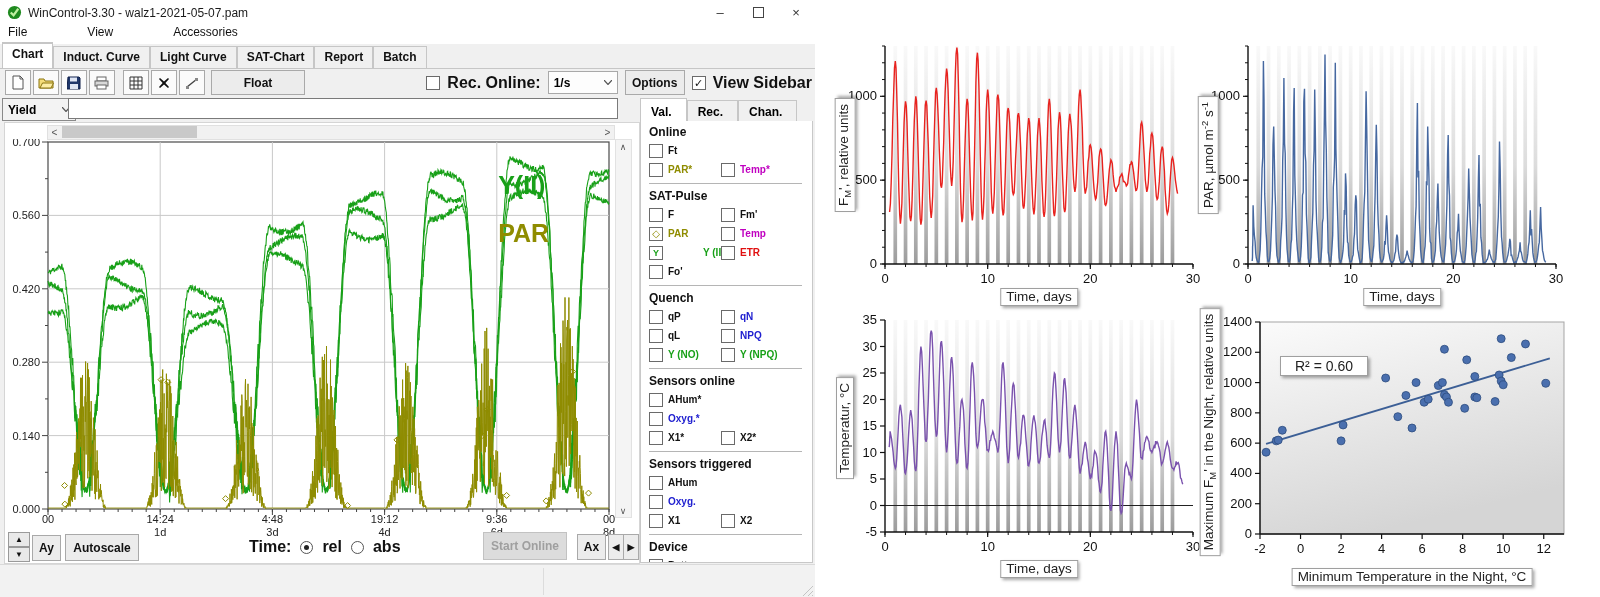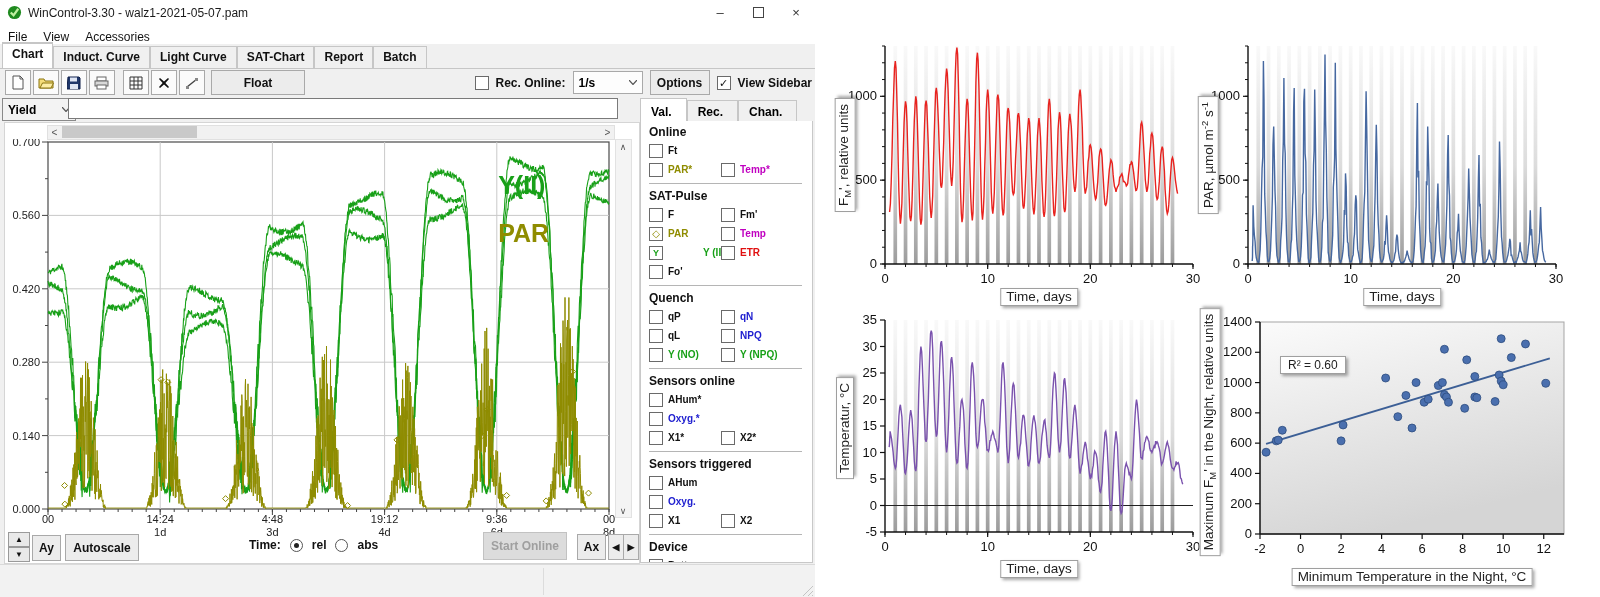--- a/index.html
+++ b/index.html
@@ -5,35 +5,35 @@
   html,body{margin:0;padding:0;background:#fff;font-family:"Liberation Sans",sans-serif;}
   #stage{position:relative;width:1600px;height:597px;background:#fff;overflow:hidden;}
   
   #win{position:absolute;left:0;top:0;width:815px;height:597px;background:#f0f0f0;border-right:1px solid #b9b9b9;}
   #titlebar{position:absolute;left:0;top:0;width:100%;height:25px;background:#fff;display:flex;align-items:center;border-bottom:1px solid #f0f0f0;}
   #titlebar .appicon{margin:0 6px 0 7px;width:15px;height:15px;}
   #titlebar .title{font-size:12px;color:#1a1a1a;}
   .winbtns{position:absolute;right:0;top:0;height:25px;display:flex;}
   .winbtn{width:38px;height:25px;display:flex;align-items:center;justify-content:center;color:#333;font-size:13px;}
   .maxbox{width:9px;height:9px;border:1px solid #444;}
-  #menubar{position:absolute;left:0;top:25px;width:100%;height:19px;background:#fff;display:flex;align-items:flex-end;}
+  #menubar{position:absolute;left:0;top:25px;width:100%;height:19px;background:#fff;display:flex;align-items:flex-start;gap:44px;}
   .menu-item{font-size:12px;color:#111;padding:0 8px;}
   #tabbar{position:absolute;left:0;top:46px;width:100%;height:22px;display:flex;align-items:flex-end;padding-left:2px;}
   .tab{font-size:12px;font-weight:bold;color:#111;background:#f0f0f0;border:1px solid #c6c6c6;border-bottom:none;padding:3px 9px 3px 9px;margin-right:0px;height:15px;}
   .tab.active{background:#fff;height:18px;position:relative;z-index:2;border-top:2px solid #c6c6c6;}
   #tabline{position:absolute;left:0;top:68px;width:100%;height:1px;background:#c6c6c6;}
   #toolbar{position:absolute;left:0;top:69px;width:100%;height:27px;display:flex;align-items:center;}
   .tbtn{width:24px;height:23px;border:1px solid #a9a9a9;background:#fbfbfb;display:flex;align-items:center;justify-content:center;margin-right:2px;}
   .tbtn svg{display:block;}
   .tbsep{width:6px;}
   .btn{border:1px solid #a9a9a9;background:#ececec;font-size:12px;font-weight:bold;color:#111;display:flex;align-items:center;justify-content:center;}
   #float-btn{width:92px;height:23px;margin-left:4px;}
   #tb-right{position:absolute;right:8px;top:0;height:27px;display:flex;align-items:center;gap:7px;}
   .cb{width:12px;height:12px;border:1px solid #6a6a6a;background:#fff;display:inline-flex;align-items:center;justify-content:center;font-size:11px;line-height:10px;flex:none;}
-  .cklabel{font-size:12px;font-weight:bold;color:#111;}
+  .cklabel{font-size:16px;font-weight:bold;color:#111;}
   #rate-select{width:58px;height:21px;border:1px solid #a9a9a9;background:#fdfdfd;font-size:12px;font-weight:bold;display:flex;align-items:center;justify-content:space-between;padding:0 5px;}
   #options-btn{width:58px;height:23px;}
   #row2{position:absolute;left:0;top:96px;width:100%;height:26px;}
   #series-combo{position:absolute;left:2px;top:2px;width:62px;height:21px;border:1px solid #8a8a8a;background:#f3f3f3;font-size:12px;font-weight:bold;display:flex;align-items:center;justify-content:space-between;padding:0 5px;}
   #series-input{position:absolute;left:68px;top:2px;width:540px;height:19px;border:1px solid #7a7a7a;background:#fff;font-size:12px;padding:0 4px;font-family:"Liberation Sans",sans-serif;}
   #sbtabs{position:absolute;left:640px;top:0px;height:26px;display:flex;align-items:flex-end;}
   .sbtab{font-size:12px;font-weight:bold;border:1px solid #c6c6c6;border-bottom:none;background:#f0f0f0;padding:4px 14px 3px 10px;}
   .sbtab.active{background:#fff;padding-top:6px;}
   
   #chartpanel{position:absolute;left:4px;top:122px;width:634px;height:440px;background:#fff;border:1px solid #d5d5d5;}
@@ -68,21 +68,21 @@
   #statusbar .sdiv{position:absolute;left:543px;top:3px;width:1px;height:27px;background:#dcdcdc;}
   #grip{position:absolute;right:2px;bottom:2px;width:12px;height:12px;
     background:linear-gradient(135deg,transparent 0 55%,#c4c4c4 55% 62%,transparent 62% 75%,#c4c4c4 75% 82%,transparent 82% 93%,#c4c4c4 93%);}
   
   #rpanel{position:absolute;left:815px;top:0;width:785px;height:597px;background:#fff;}
   .rchart{position:absolute;}
   .axtitle{position:absolute;background:#fff;border:1px solid #9f9f9f;box-shadow:2px 2px 3px rgba(0,0,0,0.35);padding:0px 5px 1px 5px;font-size:13.5px;color:#222;white-space:nowrap;}
   .xtitle{bottom:0px;left:calc(50% + 20px);transform:translateX(-50%);}
   .ytitle{top:calc(50% - 16px);left:12px;transform:translate(-50%,-50%) rotate(-90deg);}
   sub,sup{font-size:70%;}
-  #r2box{position:absolute;left:84px;top:46px;background:#fff;border:1px solid #9f9f9f;box-shadow:2px 2px 3px rgba(0,0,0,0.35);padding:1px 7px;font-size:12px;color:#222;}
+  #r2box{position:absolute;left:84px;top:46px;background:#fff;border:1px solid #9f9f9f;box-shadow:2px 2px 3px rgba(0,0,0,0.35);padding:1px 14px;font-size:14px;color:#222;}
   text{font-family:"Liberation Sans",sans-serif;}
 </style>
 </head>
 <body>
 
 <div id="stage">
 
   <div id="win">
 
     <div id="titlebar">

